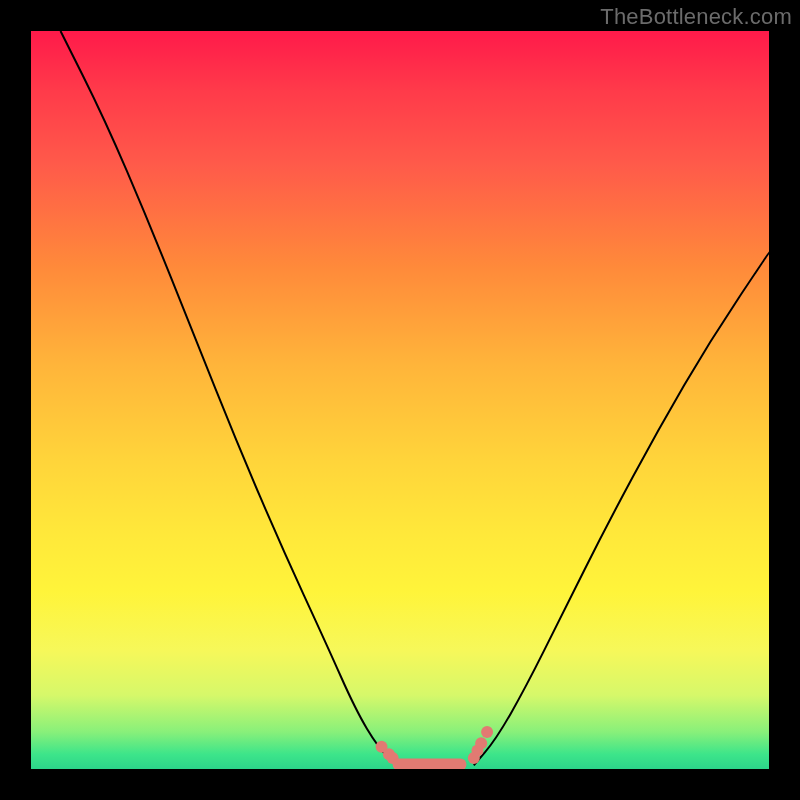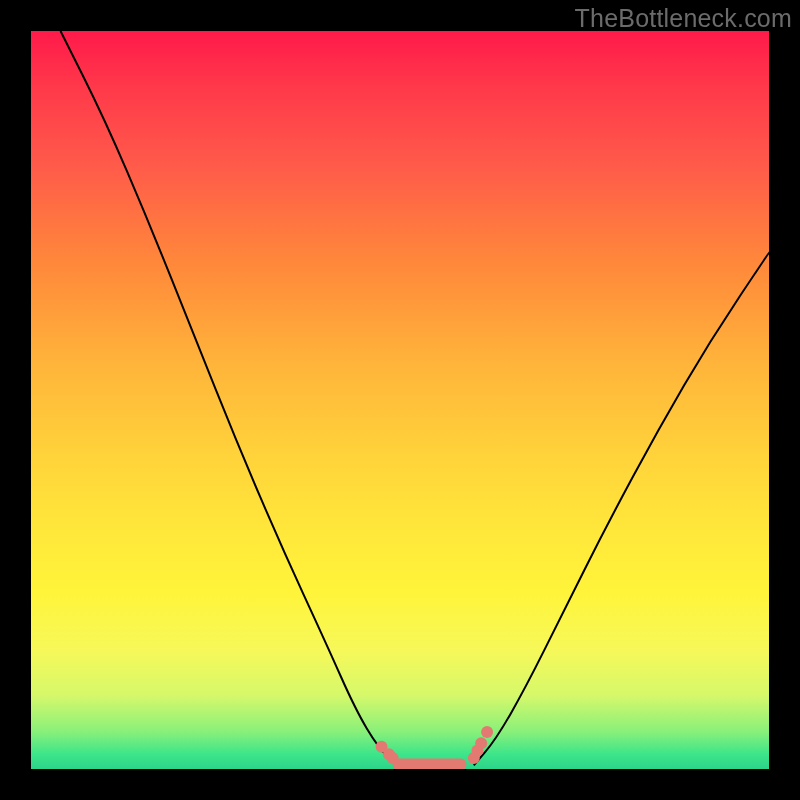--- a/index.html
+++ b/index.html
@@ -41,21 +41,21 @@
       #88f07a 95%,
       #3de58a 98%,
       #2cd48a 100%
     );
   }
   .watermark {
     position: absolute;
     top: 4px;
     right: 8px;
     color: #6b6b6b;
-    font-size: 25px;
+    font-size: 22px;
     letter-spacing: 0.2px;
     user-select: none;
   }
   svg.curve {
     position: absolute;
     left: 0;
     top: 0;
     width: 738px;
     height: 738px;
   }

